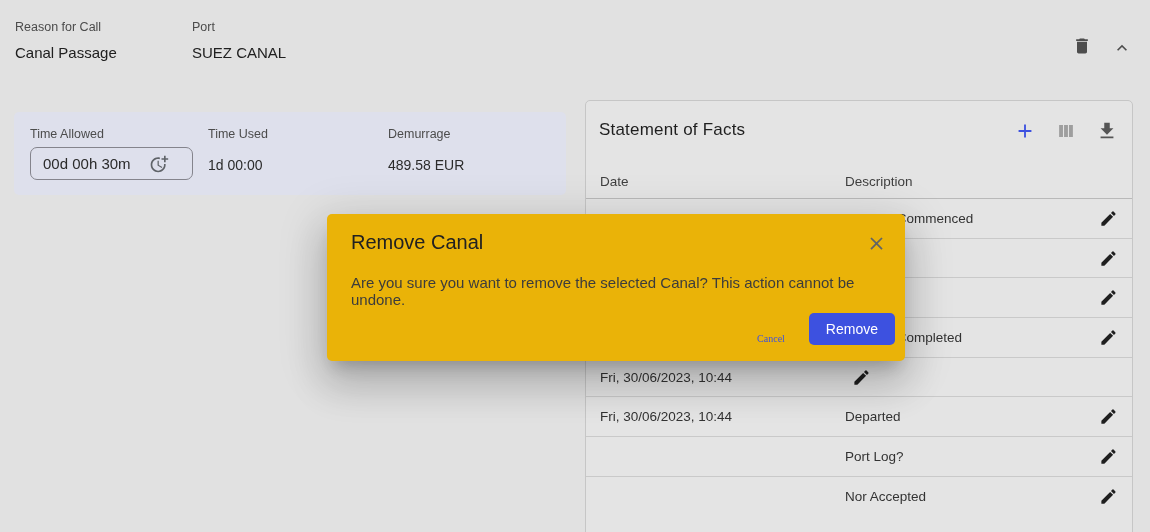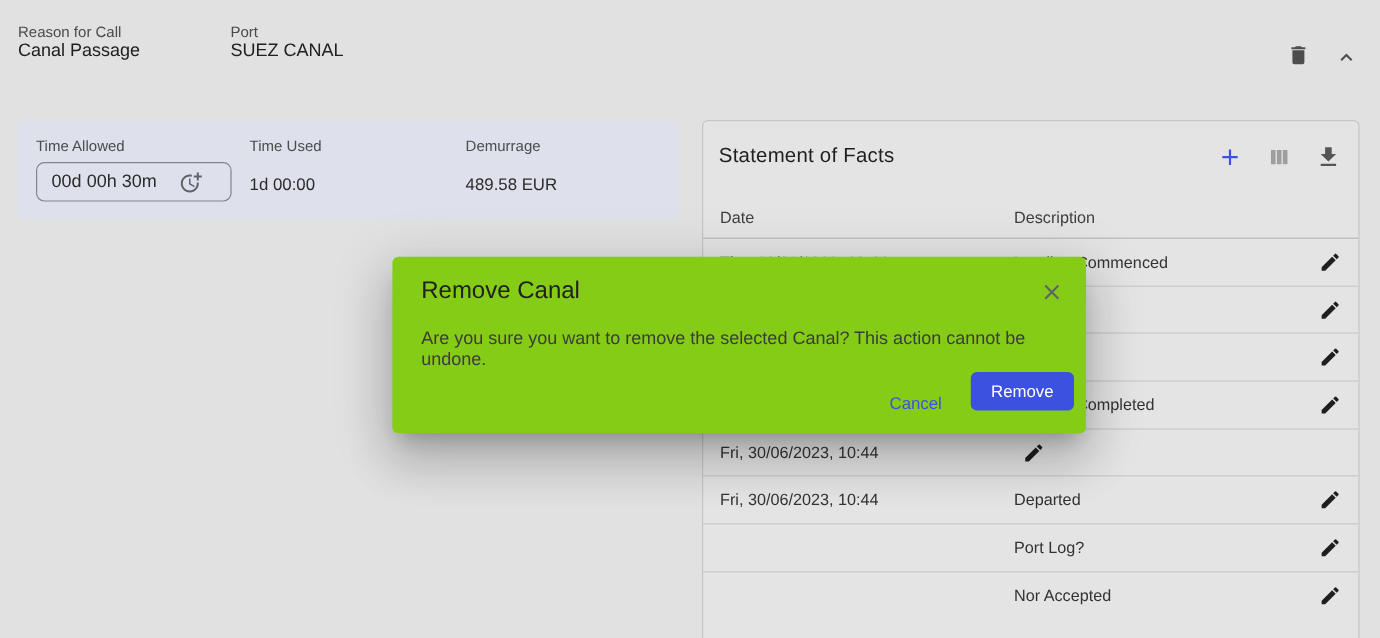--- a/index.html
+++ b/index.html
@@ -8,31 +8,31 @@
     font-family:"Liberation Sans", sans-serif;
     background:#e1e1e1;
     position:relative;
     color:#202020;
   }
   .label-sm { font-size:12.5px; color:#4b4b4b; }
   .value-md { font-size:15px; color:#202020; }
 
   
   .hdr-field { position:absolute; top:20px; }
-  .hdr-field .label-sm { display:block; margin-bottom:0; }
+  .hdr-field .label-sm { display:block; margin-bottom:10px; }
   .iconbtn {
     background:none; border:none; cursor:pointer; padding:2px;
     display:inline-flex; align-items:center; justify-content:center;
   }
   #btn-delete { position:absolute; left:1070px; top:34px; }
   #btn-collapse { position:absolute; left:1110px; top:36px; }
 
   
   .summary-panel {
-    position:absolute; left:14px; top:100px; width:552px; height:83px;
+    position:absolute; left:14px; top:112px; width:552px; height:83px;
     background:#dee0ec; border-radius:5px;
   }
   .sum-col { position:absolute; top:15px; }
   .sum-col .label-sm { display:block; color:#4c4c4c; }
   .time-input-wrap {
     position:absolute; left:16px; top:35px; width:163px; height:33px;
     border:1px solid #84848c; border-radius:7px;
     display:flex; align-items:center; background:transparent;
   }
   .time-input {
@@ -71,40 +71,40 @@
     font-size:13.5px; color:#333;
   }
   .sof-row:last-child { border-bottom:none; }
   .cell-date { width:245px; }
   .cell-desc { flex:1; }
   .edit-btn { width:32px; height:32px; border-radius:50%; }
 
   
   .modal {
     position:absolute; left:327px; top:214px; width:578px; height:147px;
-    background:#84cc16; border-radius:5px; z-index:20;
+    background:#eab308; border-radius:5px; z-index:20;
     box-shadow:0 11px 15px -7px rgba(0,0,0,.2), 0 24px 38px 3px rgba(0,0,0,.14), 0 9px 46px 8px rgba(0,0,0,.12);
   }
   .modal-title {
     position:absolute; left:24px; top:17px;
     font-size:20px; font-weight:500; color:#212121;
   }
   .modal-close { position:absolute; right:16px; top:17px; }
   .modal-msg {
     position:absolute; left:24px; top:60px; right:30px;
     font-size:15px; color:#3c3c3c;
   }
   .modal-actions {
     position:absolute; right:10px; bottom:9px;
     display:flex; align-items:center; gap:14px;
   }
   .btn-text {
     background:none; border:none; cursor:pointer;
-    color:#3d51e0; font-size:14px; font-weight:500; padding:8px 10px;
-    font-family:Liberation Sans, sans-serif;
+    color:#3d51e0; font-size:10px; font-weight:500; padding:8px 10px;
+    font-family:Liberation Serif, serif;
     margin-top:20px;
   }
   .btn-primary {
     background:#3d51e0; color:#ffffff; border:none; cursor:pointer;
     font-size:14px; font-weight:400; padding:8px 17px; border-radius:5px;
     font-family:"Liberation Sans", sans-serif;
   }
 </style>
 </head>
 <body>

